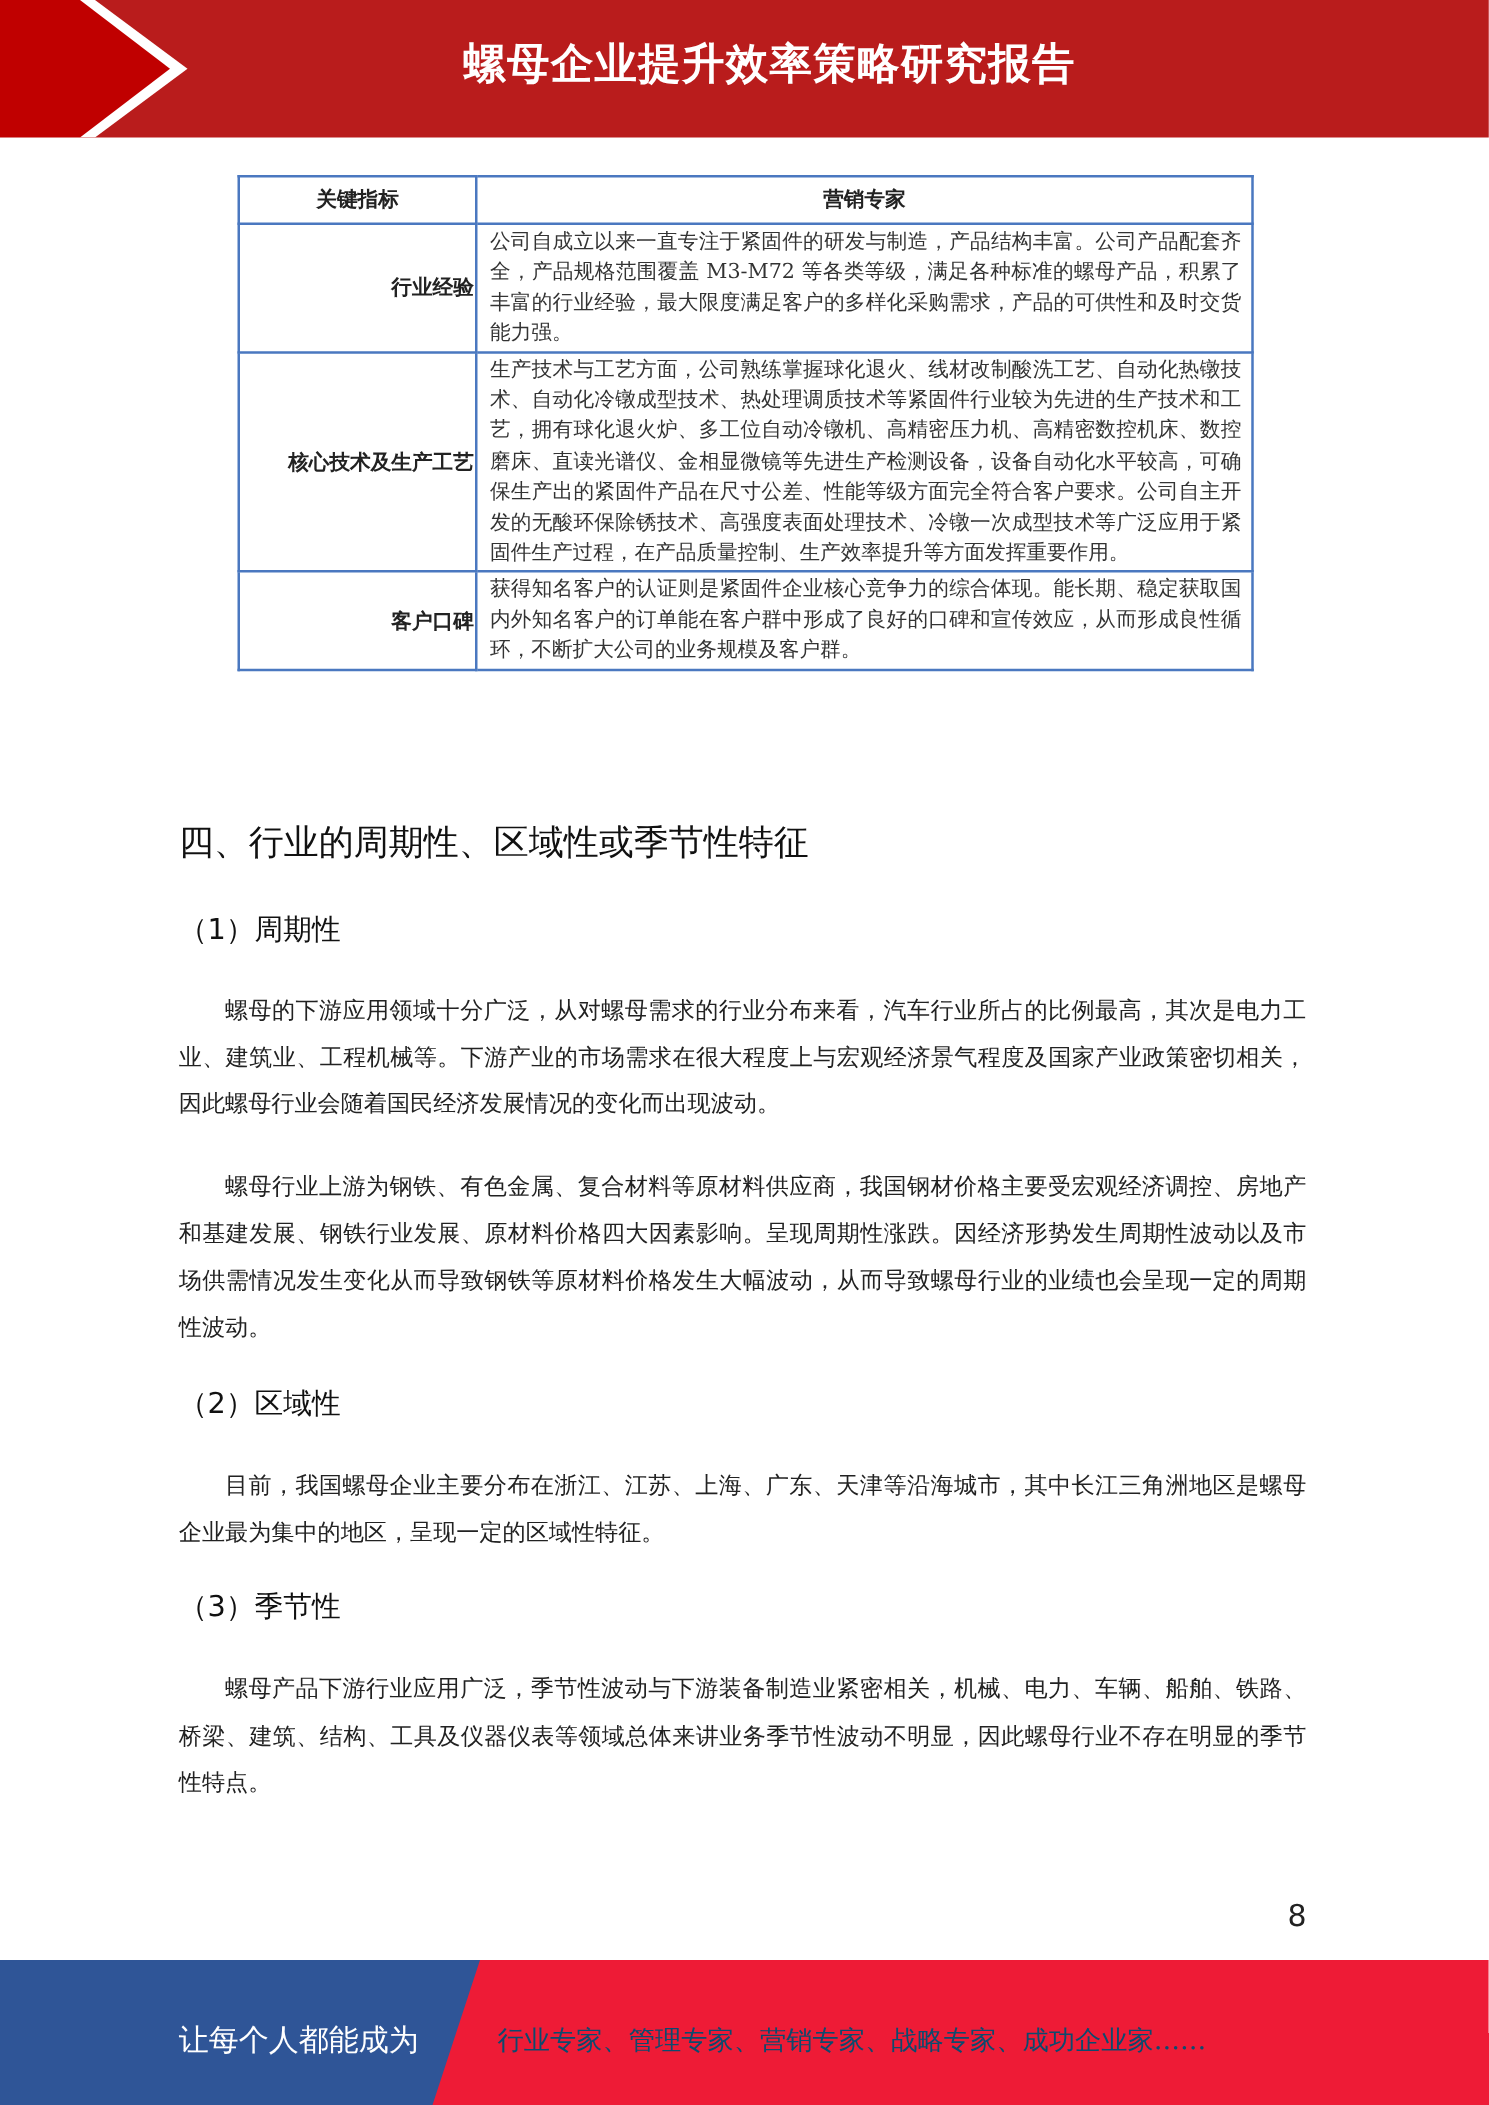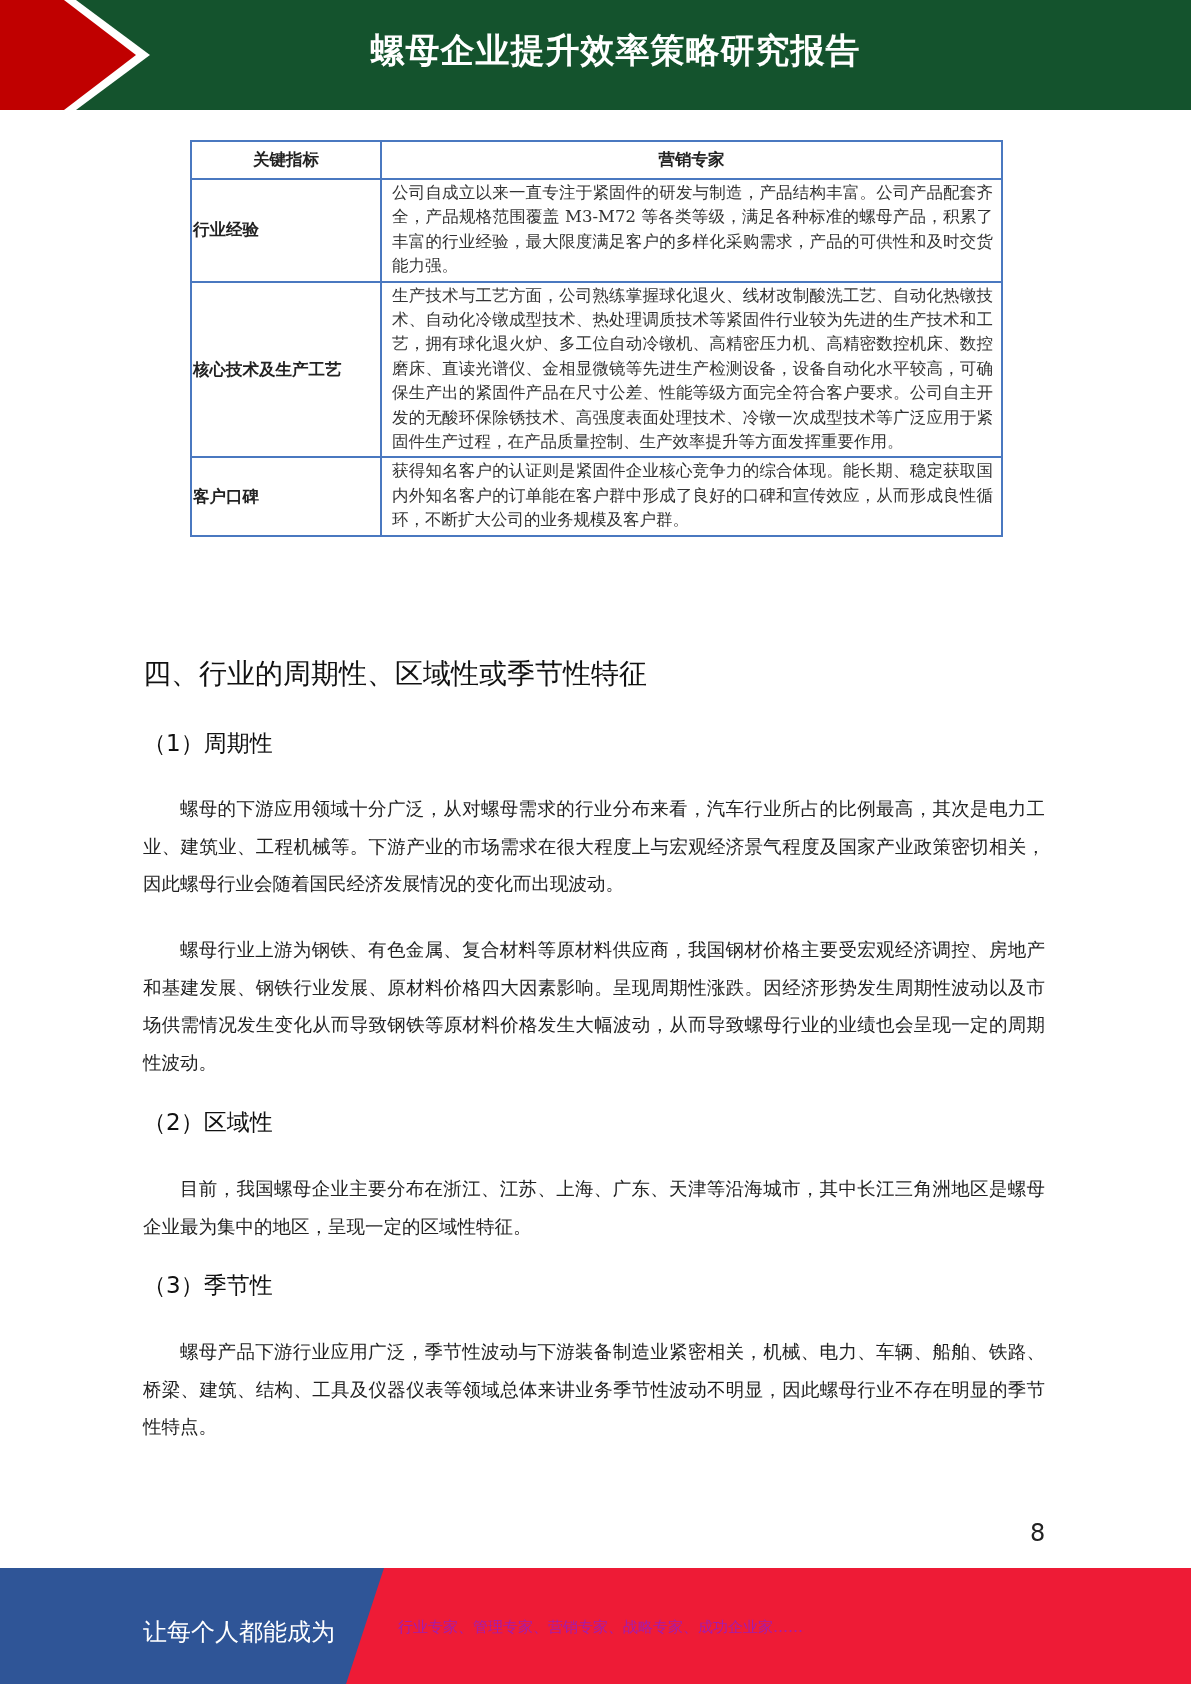--- a/index.html
+++ b/index.html
@@ -4,21 +4,21 @@
 <style>
   html, body { margin: 0; padding: 0; }
   body {
     width: 1191px; height: 1684px; position: relative; overflow: hidden;
     background: #ffffff;
     font-family: "DejaVu Sans", "Liberation Sans", sans-serif;
     color: #111;
   }
   .header {
     position: absolute; left: 0; top: 0; width: 1191px; height: 110px;
-    background: #14532d;
+    background: #b91c1c;
   }
   .header svg { position: absolute; left: 0; top: 0; }
   .header-title {
     position: absolute; left: 0; right: 0; top: 28px; text-align: center;
     color: #ffffff; font-size: 34px; font-weight: bold; letter-spacing: 1px;
     padding-left: 40px;
   }
   .kv-table {
     position: absolute; left: 190px; top: 140px; width: 813px;
     border-collapse: collapse;
@@ -26,21 +26,21 @@
     font-family: "DejaVu Serif", "Liberation Serif", serif;
     font-size: 16.5px; color: #333;
   }
   .kv-table th, .kv-table td {
     border: 2px solid #4a78c0;
   }
   .kv-table th {
     height: 34px; font-weight: bold; font-size: 16.5px; color: #222;
   }
   .kv-table td.key {
-    width: 186px; text-align: left; font-weight: bold; color: #222;
+    width: 186px; text-align: right; font-weight: bold; color: #222;
   }
   .kv-table td.val {
     padding: 1px 8px 2px 10px; line-height: 24.4px; text-align: justify;
   }
   .h2 {
     position: absolute; left: 143px; top: 655px; font-size: 28px; color: #111;
   }
   .h3 {
     position: absolute; left: 143px; font-size: 23px; color: #111;
   }
@@ -55,22 +55,22 @@
   }
   .footer {
     position: absolute; left: 0; top: 1568px; width: 1191px; height: 116px;
   }
   .footer svg { position: absolute; left: 0; top: 0; }
   .footer-left {
     position: absolute; left: 143px; top: 48px; color: #ffffff;
     font-family: Liberation Serif, serif; font-size: 24px;
   }
   .footer-right {
-    position: absolute; left: 398px; top: 50px; color: #a21caf;
-    font-family: "DejaVu Serif", "Liberation Serif", serif; font-size: 15px;
+    position: absolute; left: 398px; top: 50px; color: #0c4a6e;
+    font-family: "DejaVu Serif", "Liberation Serif", serif; font-size: 21px;
   }
 </style>
 </head>
 <body>
 
 <div class="header">
   <svg width="200" height="110" viewBox="0 0 200 110">
     <polygon points="0,0 76,0 150,55 76,110 0,110" fill="#ffffff"></polygon>
     <polygon points="0,0 64,0 136,55 64,110 0,110" fill="#c00000"></polygon>
   </svg>

